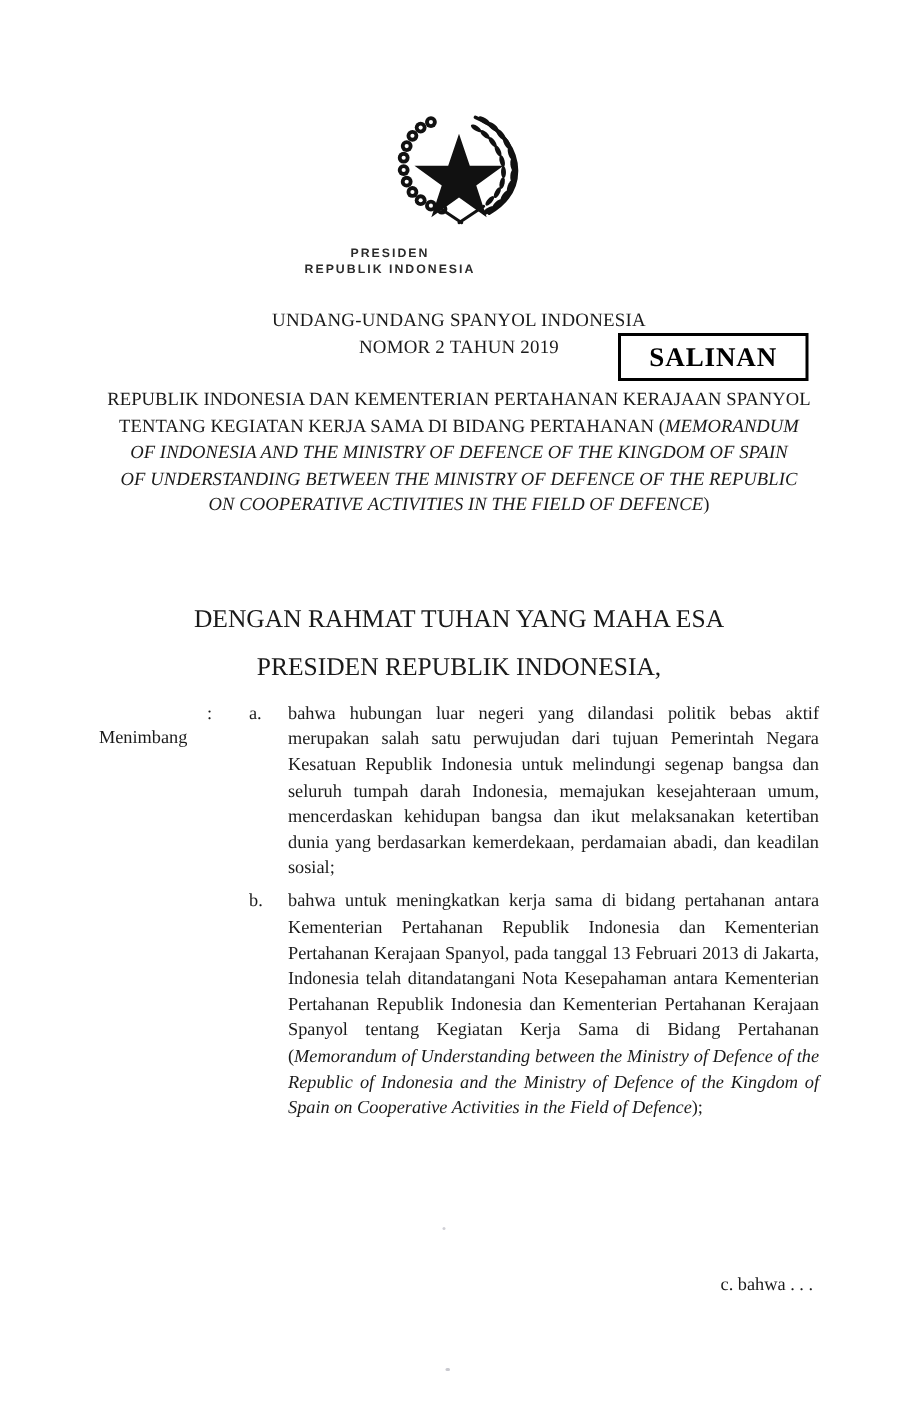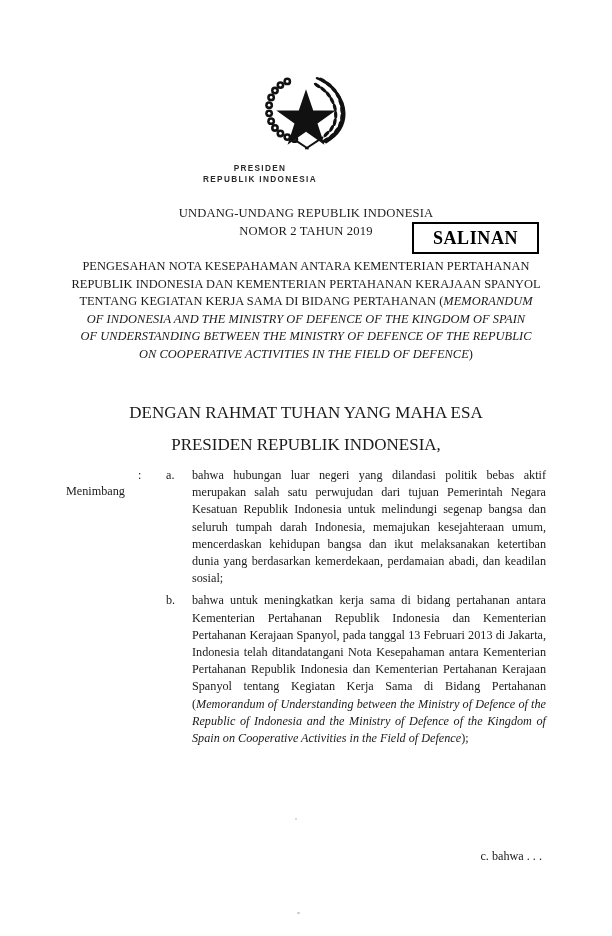--- a/index.html
+++ b/index.html
@@ -257,25 +257,24 @@
         <span class="l2">REPUBLIK  INDONESIA</span>
       </div>
     </div>
 
     <div class="salinan-box">
       <span>SALINAN</span>
     </div>
   </div>
 
   <div class="titleblock">
-    <div class="t-line">UNDANG-UNDANG REPUBLIK INDONESIA</div>
+    <div class="t-line">UNDANG-UNDANG SPANYOL INDONESIA</div>
     <div class="t-line">NOMOR 2 TAHUN 2019</div>
     <div class="t-gap-sm"></div>
     <div class="t-gap"></div>
-    <div class="t-title">PENGESAHAN NOTA KESEPAHAMAN ANTARA KEMENTERIAN PERTAHANAN</div>
     <div class="t-title">REPUBLIK INDONESIA DAN KEMENTERIAN PERTAHANAN KERAJAAN SPANYOL</div>
     <div class="t-title"><span>TENTANG KEGIATAN KERJA SAMA DI BIDANG PERTAHANAN (</span><i>MEMORANDUM</i></div>
     <div class="t-title"><i>OF INDONESIA AND THE MINISTRY OF DEFENCE OF THE KINGDOM OF SPAIN</i></div>
     <div class="t-title"><i>OF UNDERSTANDING BETWEEN THE MINISTRY OF DEFENCE OF THE REPUBLIC</i></div>
     <div class="t-title"><i>ON COOPERATIVE ACTIVITIES IN THE FIELD OF DEFENCE</i><span>)</span></div>
   </div>
 
   <div class="preamble">
     <div class="p-line">DENGAN RAHMAT TUHAN YANG MAHA ESA</div>
     <div class="p-gap"></div>

